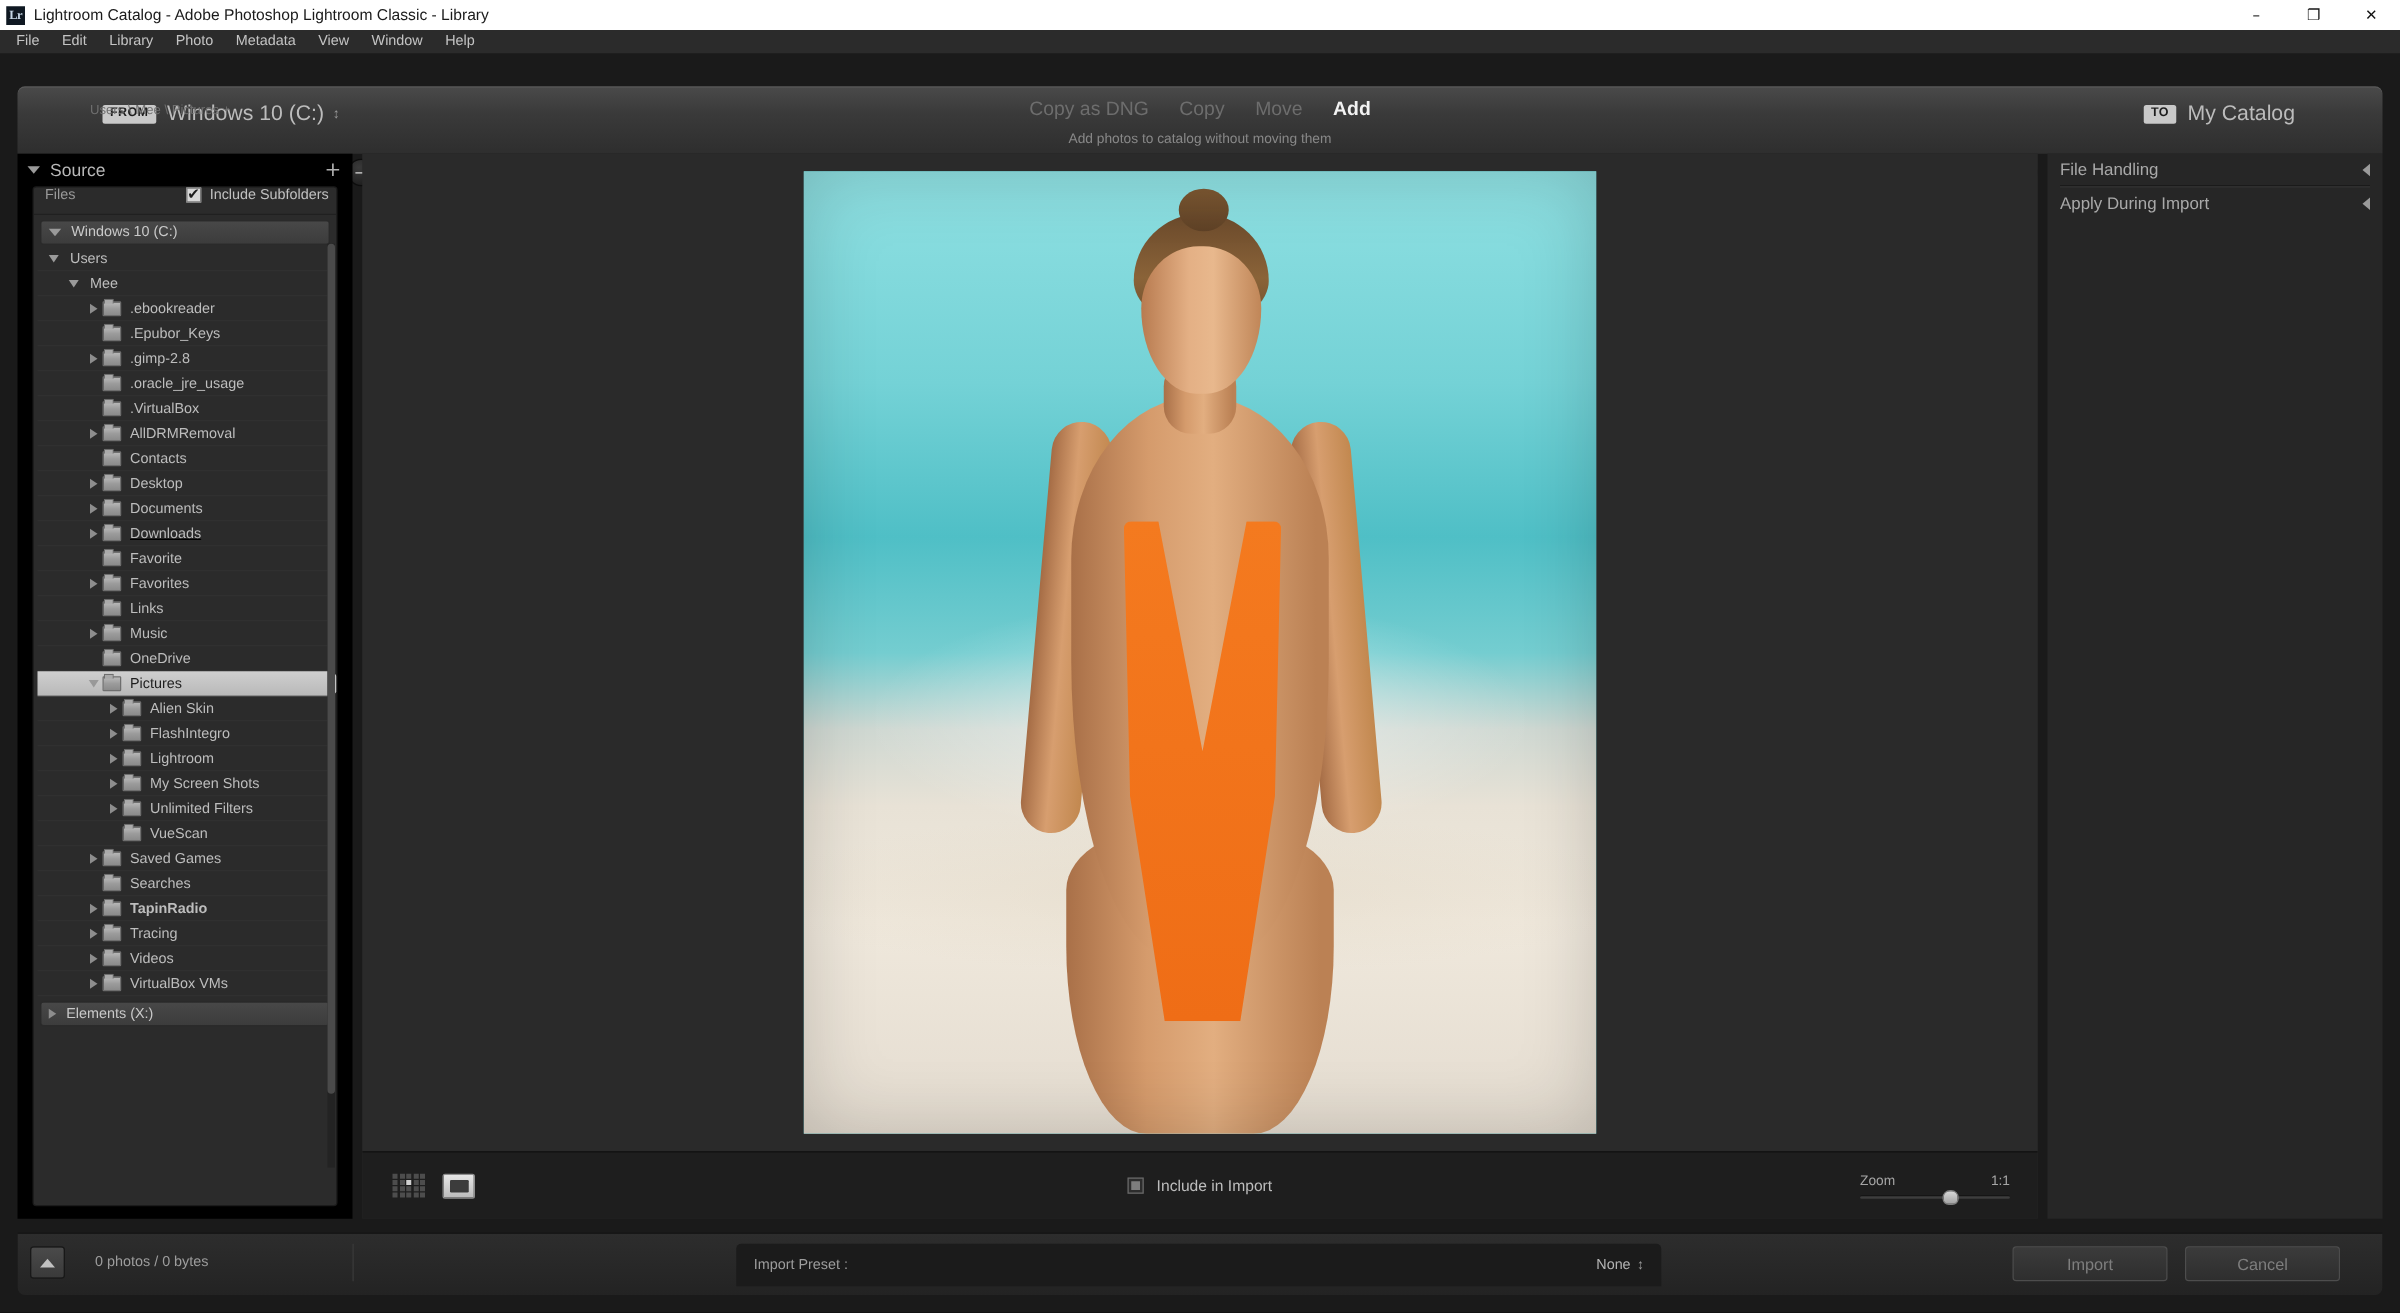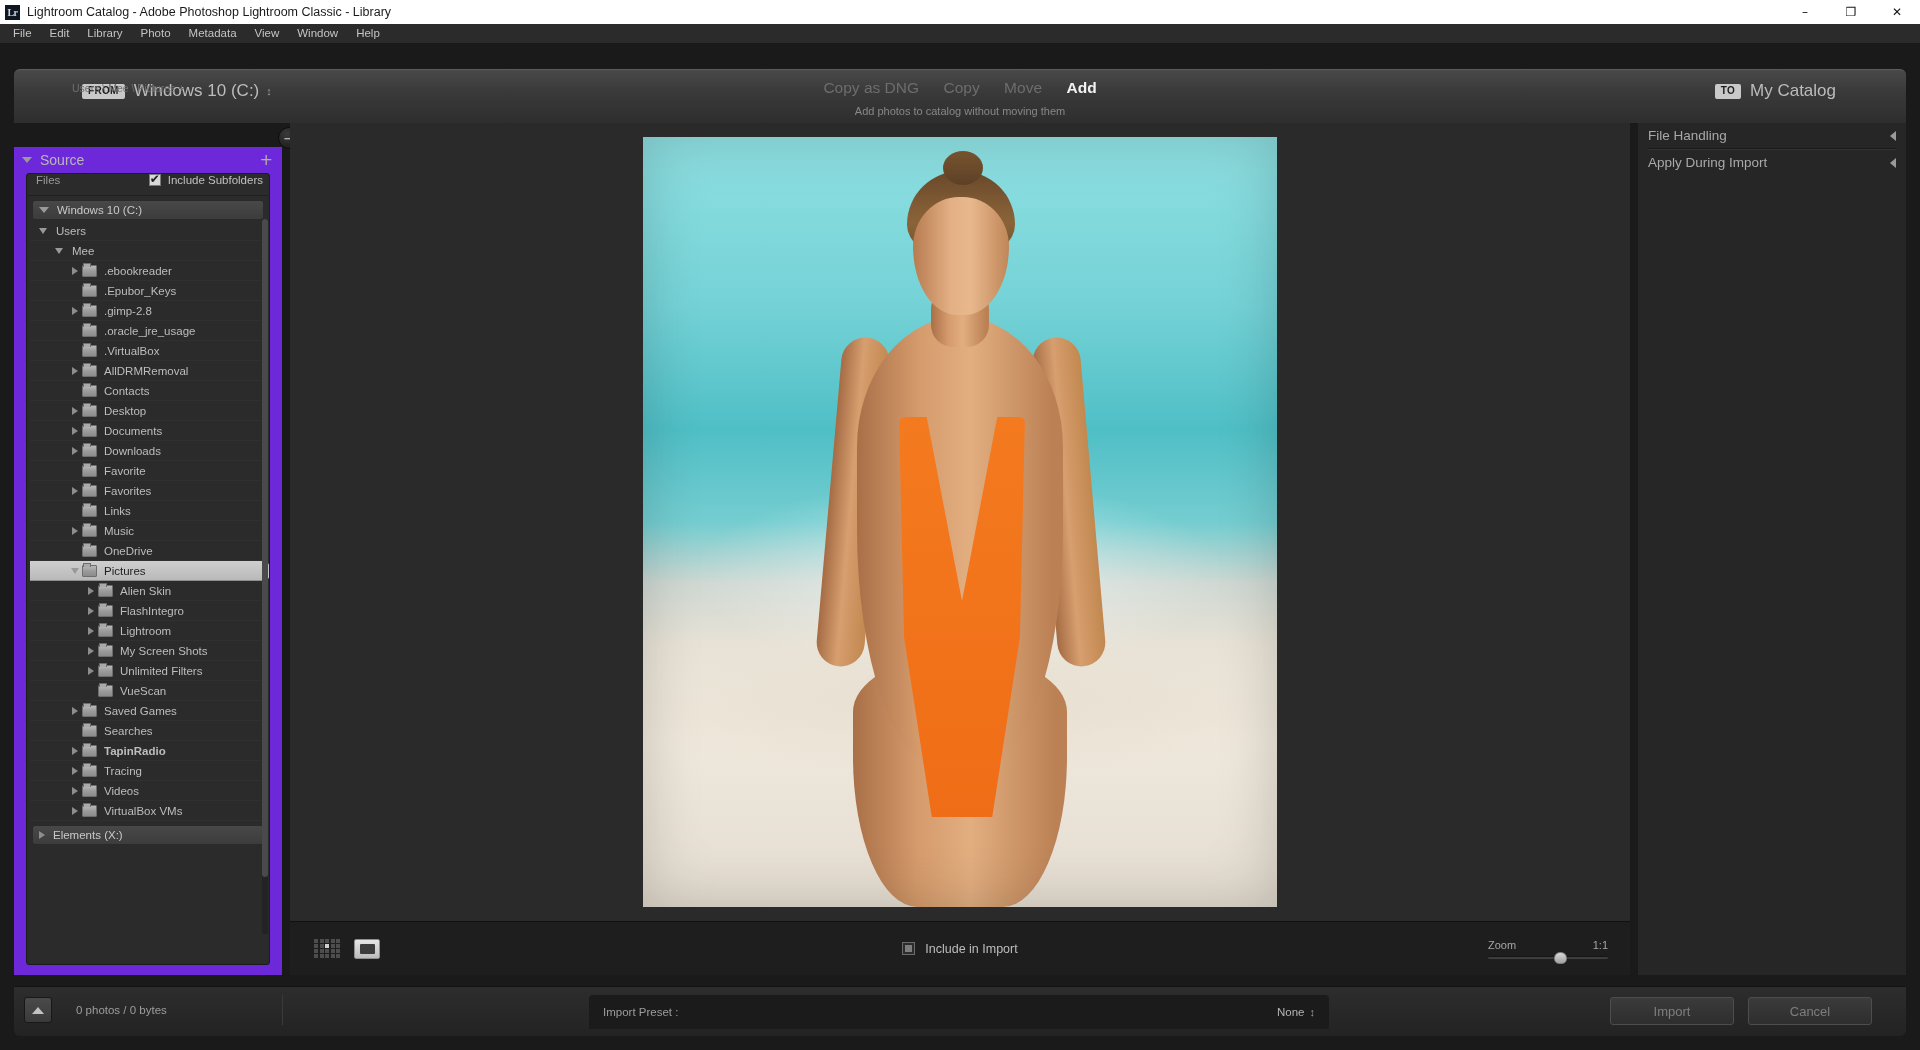--- a/index.html
+++ b/index.html
@@ -86,22 +86,21 @@
   }
   .mode.active { color: #f2f2f2; font-weight: bold; }
   #mode-desc {
     position: absolute; left: 0; right: 0; top: 36px; text-align: center;
     font-size: 11px; color: #888;
   }
 
   
   #leftpanel {
     position: absolute; left: 14px; top: 80px; width: 268px; bottom: 75px;
-    background: #6d28d9;
-    margin-top: 24px;
+    background: #000000;
   }
   #source-header {
     height: 26px; display: flex; align-items: center; padding: 0 9px 0 8px;
   }
   .tri-down {
     width: 0; height: 0; border-left: 5px solid transparent; border-right: 5px solid transparent;
     border-top: 6px solid #9a9a9a; margin-right: 8px;
   }
   #source-title { font-size: 14px; color: #b8b8b8; flex: 1; }
   #plus-icon { color: #b0b0b0; font-size: 16px; line-height: 14px; font-family: "DejaVu Sans", sans-serif; }
@@ -498,21 +497,21 @@
               <span class="folder-ico"></span>
               <span class="row-label">Desktop</span>
             </div>
             <div class="tree-row" style="padding-left: 38px;">
               <span class="tri-slot">
                 <span class="tri-right"></span>
               </span>
               <span class="folder-ico"></span>
               <span class="row-label">Documents</span>
             </div>
-            <div class="tree-row" style="padding-left: 38px;">
+            <div class="tree-row" style="padding-left: 38px; text-decoration: underline;">
               <span class="tri-slot">
                 <span class="tri-right"></span>
               </span>
               <span class="folder-ico"></span>
               <span class="row-label">Downloads</span>
             </div>
             <div class="tree-row" style="padding-left: 38px;">
               <span class="tri-slot"></span>
               <span class="folder-ico"></span>
               <span class="row-label">Favorite</span>

